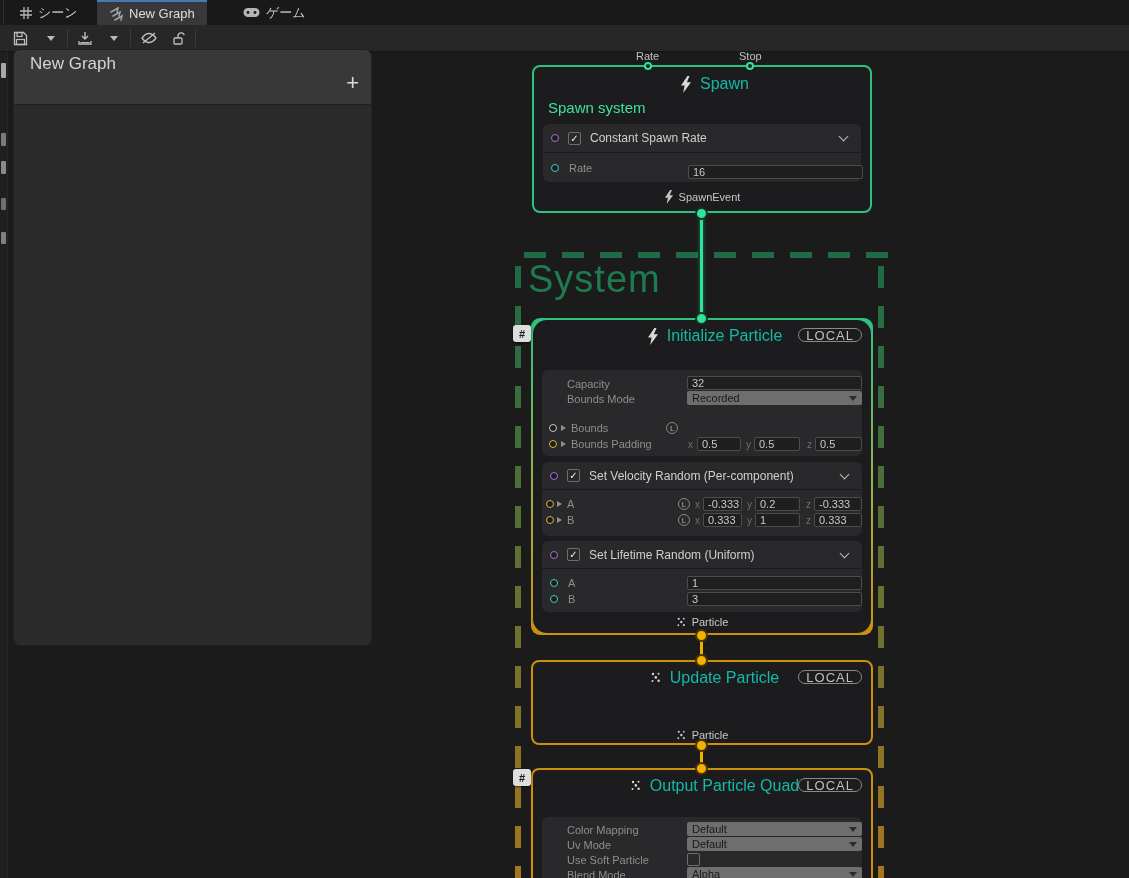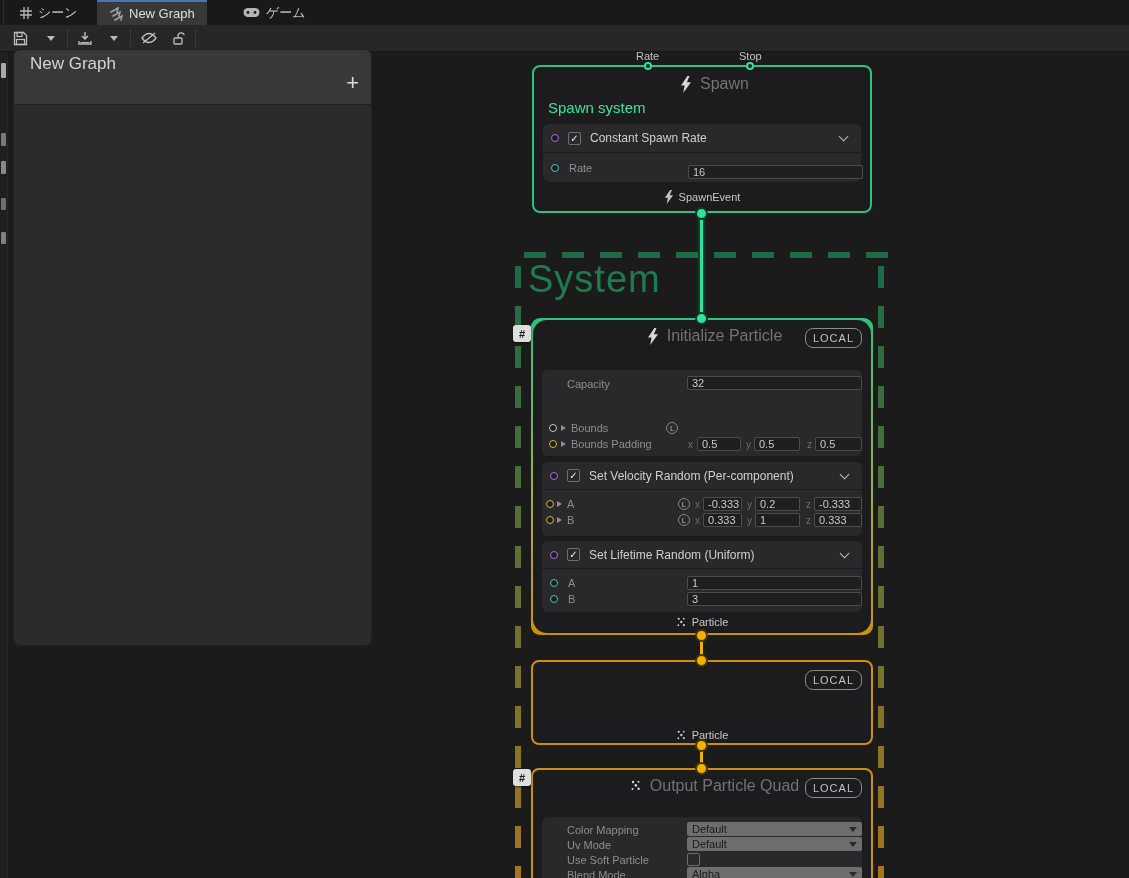--- a/index.html
+++ b/index.html
@@ -43,24 +43,24 @@
               letter-spacing:1px; }
 
   
   .node { position:absolute; background:#1c1c1e; border-radius:8px; z-index:2; }
   .node.green { border:2px solid #2dc27e; }
   .node.orange { border:2px solid #cc9109; }
   .gwrap { position:absolute; background:linear-gradient(180deg,#2dc27e 0%,#9fae4a 55%,#cc9109 100%);
            border-radius:9px; padding:2px; z-index:2; }
   .gwrap .ginner { width:100%; height:100%; background:#1c1c1e; border-radius:14px; position:relative; }
 
-  .ntitle { position:absolute; left:0; width:100%; text-align:center; font-size:16px; color:#737373;
+  .ntitle { position:absolute; left:0; width:100%; text-align:center; font-size:16px; color:#14b8a6;
             display:flex; align-items:center; justify-content:center; gap:8px;padding-left:25px; }
-  .localBadge { position:absolute; right:9px; height:20px; padding:0 7px; border:1px solid #8a8a8a;
-                border-radius:8px; font-size:11px; letter-spacing:1px; color:#c0c0c0;
+  .localBadge { position:absolute; right:9px; height:14px; padding:0 7px; border:1px solid #8a8a8a;
+                border-radius:8px; font-size:13px; letter-spacing:1px; color:#c0c0c0;
                 display:flex; align-items:center; }
   .hashBadge { position:absolute; width:18px; height:17px; background:#dedede; border-radius:3px;
                color:#1b1b1b; font-size:11px; font-weight:bold; display:flex; align-items:center;
                justify-content:center; z-index:6; box-shadow:0 1px 2px rgba(0,0,0,.6); }
 
   .block { position:absolute; left:9px; right:9px; background:#29292b; border-radius:6px; }
   .brow { position:absolute; left:0; width:100%; display:flex; align-items:center; }
   .bdivider { position:absolute; left:0; width:100%; height:1px; background:#1b1b1d; }
 
   .rlabel { font-size:11px; color:#8e8e8e; }
@@ -278,20 +278,24 @@
       </svg>
       <span>Initialize Particle</span>
     </div>
     <div class="localBadge" style="top:8px;">LOCAL</div>
 
     <div class="block" style="top:50px;height:86px;">
       <div class="brow" style="top:6px;height:15px;">
         <span class="rlabel" style="margin-left:25px;">Capacity</span>
         <div class="field" style="left:145px;top:0;width:175px;">32</div>
       </div>
+      <div class="brow" style="top:21px;height:15px;">
+        <span class="rlabel" style="margin-left:25px;">Bounds Mode</span>
+        <div class="dd" style="left:145px;top:0;width:175px;">Recorded</div>
+      </div>
       <div class="brow" style="top:50px;height:16px;">
         <span class="port p-hollow" style="position:static;margin-left:7px;border-color:#c8c8c8;"></span>
         <span class="tri" style="margin-left:4px;"></span>
         <span class="rlabel" style="margin-left:5px;">Bounds</span>
         <span class="lcirc" style="margin-left:58px;">L</span>
       </div>
       <div class="brow" style="top:66px;height:16px;">
         <span class="port p-hollow" style="position:static;margin-left:7px;border-color:#d9b73a;"></span>
         <span class="tri" style="margin-left:4px;"></span>
         <span class="rlabel" style="margin-left:5px;">Bounds Padding</span>
@@ -368,20 +372,30 @@
       </svg>
       <span>Particle</span>
     </div>
    </div>
   </div>
   <div class="hashBadge" style="left:513px;top:325px;">#</div>
   <div class="port p-node" style="left:695px;top:312px;background:#2fe39c;"></div>
   <div class="port p-node" style="left:695px;top:629px;background:#f2b300;border-color:#4a3505;"></div>
 
   <div class="node orange" style="left:531px;top:660px;width:342px;height:85px;">
+    <div class="ntitle" style="top:7px;">
+      <svg width="12" height="12" viewBox="0 0 12 12">
+        <circle cx="3" cy="2" r="1.2" fill="#d8d8d8"></circle>
+          <circle cx="8.5" cy="1.8" r="1" fill="#d8d8d8"></circle>
+        <circle cx="5.8" cy="5.4" r="1.3" fill="#d8d8d8"></circle>
+          <circle cx="2.5" cy="9" r="1" fill="#d8d8d8"></circle>
+        <circle cx="8.6" cy="8.8" r="1.2" fill="#d8d8d8"></circle>
+      </svg>
+      <span>Update Particle</span>
+    </div>
     <div class="localBadge" style="top:8px;">LOCAL</div>
     <div class="footCtx" style="top:67px;">
       <svg width="11" height="11" viewBox="0 0 12 12">
         <circle cx="3" cy="2" r="1.2" fill="#c8c8c8"></circle>
           <circle cx="8.5" cy="1.8" r="1" fill="#c8c8c8"></circle>
         <circle cx="5.8" cy="5.4" r="1.3" fill="#c8c8c8"></circle>
           <circle cx="2.5" cy="9" r="1" fill="#c8c8c8"></circle>
         <circle cx="8.6" cy="8.8" r="1.2" fill="#c8c8c8"></circle>
       </svg>
       <span>Particle</span>

